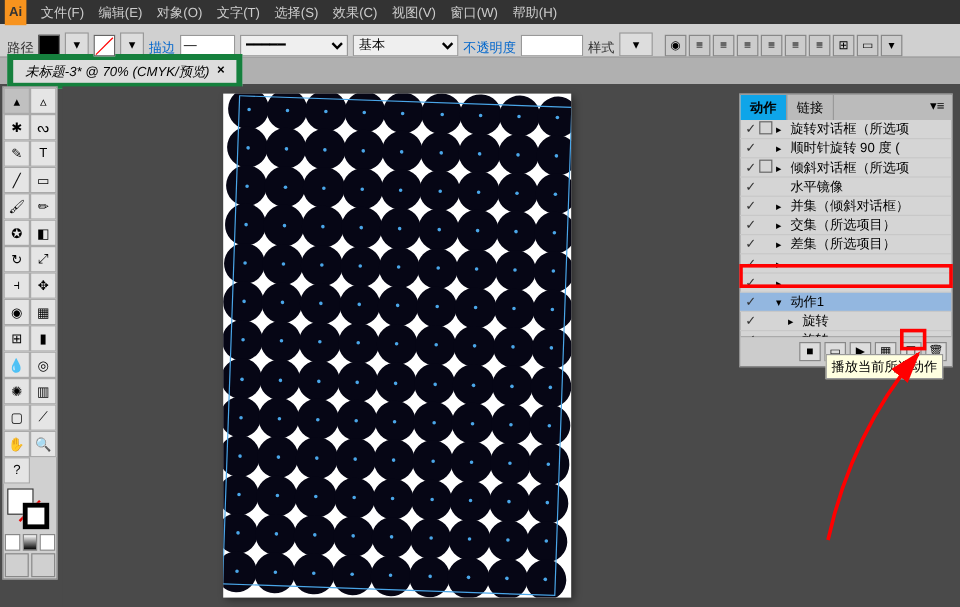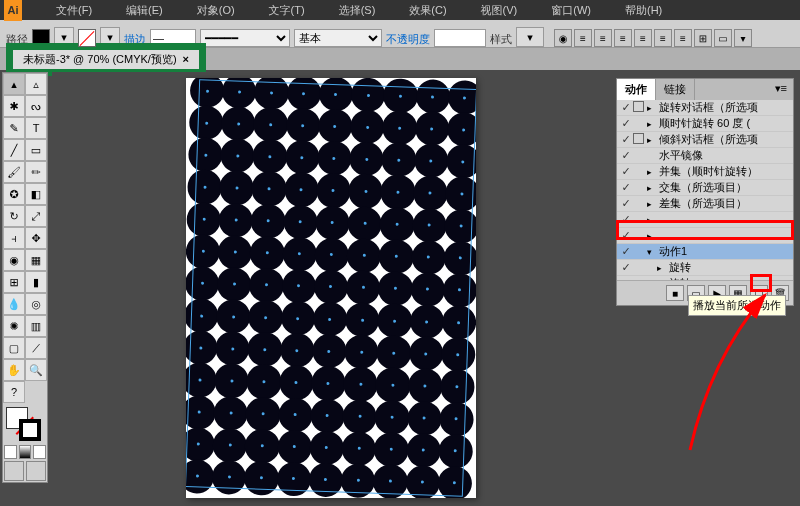--- a/index.html
+++ b/index.html
@@ -1,33 +1,33 @@
 <!DOCTYPE html>
 <html><head>
 <meta charset="utf-8">
 <style>
   * { margin: 0; padding: 0; box-sizing: border-box; font-family: "Microsoft YaHei", sans-serif; }
   body { width: 800px; height: 506px; background: #4a4a4a; overflow: hidden; position: relative; }
   
   .top-menubar { background: #333; height: 20px; display: flex; align-items: center; padding: 0 4px; font-size: 11px; color: #ccc; }
   .logo { width: 18px; height: 21px; background: #f7931e; color: #333; display: flex; align-items: center; justify-content: center; font-weight: bold; font-size: 11px; margin-right: 6px; }
-  .menu-item { padding: 2px 6px; cursor: pointer; margin-left: 22px; }
+  .menu-item { padding: 2px 6px; cursor: pointer; }
   
   .control-bar { background: #d0d0d0; height: 28px; display: flex; align-items: flex-end; padding: 0 6px; font-size: 11px; gap: 4px; border-bottom: 1px solid #999; }
   .cb-label { color: #333; }
   .cb-input { width: 60px; height: 18px; font-size: 11px; padding: 0 2px; border: 1px solid #999; }
   .cb-swatch { width: 18px; height: 18px; border: 1px solid #666; }
   .cb-btn { width: 20px; height: 20px; background: #ddd; border: 1px solid #999; display: flex; align-items: center; justify-content: center; font-size: 11px; }
   .cb-select { height: 18px; font-size: 11px; border: 1px solid #999; }
   .cb-link { color: #0066cc; cursor: pointer; }
   .cb-group { display: flex; gap: 2px; margin-left: 6px; }
   .ic { width: 18px; height: 18px; background: #ccc; border: 1px solid #888; font-size: 10px; display: flex; align-items: center; justify-content: center; }
   
   .doc-tab-bar { background: #b0b0b0; height: 22px; display: flex; align-items: center; padding: 0 6px; font-size: 11px; }
-  .doc-tab { background: #ddd; padding: 2px 10px; border: 7px solid #15803d; display: flex; gap: 6px; align-items: center; }
+  .doc-tab { background: #ddd; padding: 2px 10px; border: 5px solid #15803d; display: flex; gap: 6px; align-items: center; font-style: italic; }
   .close-x { cursor: pointer; font-weight: bold; }
   
   .toolbox { position: absolute; left: 2px; top: 72px; width: 46px; background: #d0d0d0; border: 1px solid #888; display: flex; flex-wrap: wrap; }
   .tool { width: 22px; height: 22px; border: 1px solid #aaa; background: #e5e5e5; display: flex; align-items: center; justify-content: center; font-size: 11px; cursor: pointer; }
   .tool.sel { background: #c0c0c0; }
   .fillstroke { width: 44px; height: 38px; position: relative; margin-top: 3px; }
   .fs-fill { position: absolute; left: 3px; top: 1px; width: 22px; height: 22px; background: #fff; border: 1px solid #333; }
   .fs-fill::after { content: ""; position: absolute; left: -2px; bottom: -2px; right: -2px; top: -2px; border-bottom: 2px solid #e00; transform: rotate(-45deg); transform-origin: center; pointer-events:none; }
   .fs-stroke { position: absolute; left: 16px; top: 13px; width: 22px; height: 22px; border: 4px solid #000; background: #fff; }
   .modes { display: flex; width: 44px; }
@@ -41,21 +41,21 @@
   .canvas-area { position: absolute; left: 52px; top: 72px; right: 190px; bottom: 0; background: #4a4a4a; display: flex; justify-content: center; align-items: flex-start; padding-top: 6px; overflow: hidden; }
   .artboard { width: 290px; height: 420px; background: #fff; box-shadow: 2px 2px 6px rgba(0,0,0,.4); position: relative; overflow: hidden; }
   .dots { position: absolute; width: 290px; height: 418px; display: grid; grid-template-columns: repeat(9, 1fr); grid-template-rows: repeat(13, 1fr); transform: rotate(1.5deg); }
   .dot { background: #060615; border-radius: 50%; margin: -1px; position: relative; }
   .dot::after { content: ""; position: absolute; left: 50%; top: 50%; width: 3px; height: 3px; margin-left: -1.5px; margin-top: -1.5px; background: #4aa6e8; border-radius: 50%; }
   .bbox { position: absolute; left: 6px; top: 6px; right: 6px; bottom: 6px; border: 1px solid #4aa6e8; transform: rotate(2deg); pointer-events: none; }
   
   .panel { position: absolute; right: 6px; top: 78px; width: 178px; background: #d5d5d5; border: 1px solid #888; font-size: 11px; }
   .panel-tabs { display: flex; background: #bbb; }
   .ptab { padding: 3px 8px; border-right: 1px solid #999; cursor: pointer; }
-  .ptab.active { background: #ffffff; font-weight: bold; }
+  .ptab.active { background: #0ea5e9; font-weight: bold; }
   .panel-x { margin-left: auto; padding: 3px 6px; cursor: pointer; }
   .action-list { max-height: 180px; overflow-y: auto; }
   .action-row { display: flex; align-items: center; height: 16px; border-bottom: 1px solid #c8c8c8; padding-left: 2px; }
   .ar-chk { width: 14px; text-align: center; color: #333; }
   .ar-box { width: 14px; }
   .ar-box.b::before { content: ""; display: inline-block; width: 9px; height: 9px; border: 1px solid #666; }
   .ar-tw { width: 12px; font-size: 9px; }
   .ar-label { flex: 1; white-space: nowrap; overflow: hidden; text-overflow: clip; }
   .ar-hi { background: #93b7e0; }
   .ar-indent1 { padding-left: 10px; }
@@ -301,39 +301,39 @@
       <div class="action-row">
         <span class="ar-chk">✓</span>
   <span class="ar-box b"></span>
   <span class="ar-tw ">▸</span>
   <span class="ar-label ">旋转对话框（所选项</span>
       </div>
       <div class="action-row">
         <span class="ar-chk">✓</span>
   <span class="ar-box "></span>
   <span class="ar-tw ">▸</span>
-  <span class="ar-label ">顺时针旋转 60 度 (</span>
+  <span class="ar-label ">顺时针旋转 90 度 (</span>
       </div>
       <div class="action-row">
         <span class="ar-chk">✓</span>
   <span class="ar-box b"></span>
   <span class="ar-tw ">▸</span>
   <span class="ar-label ">倾斜对话框（所选项</span>
       </div>
       <div class="action-row">
         <span class="ar-chk">✓</span>
   <span class="ar-box "></span>
   <span class="ar-tw "></span>
   <span class="ar-label ">水平镜像</span>
       </div>
       <div class="action-row">
         <span class="ar-chk">✓</span>
   <span class="ar-box "></span>
   <span class="ar-tw ">▸</span>
-  <span class="ar-label ">并集（顺时针旋转）</span>
+  <span class="ar-label ">并集（倾斜对话框）</span>
       </div>
       <div class="action-row">
         <span class="ar-chk">✓</span>
   <span class="ar-box "></span>
   <span class="ar-tw ">▸</span>
   <span class="ar-label ">交集（所选项目）</span>
       </div>
       <div class="action-row">
         <span class="ar-chk">✓</span>
   <span class="ar-box "></span>

